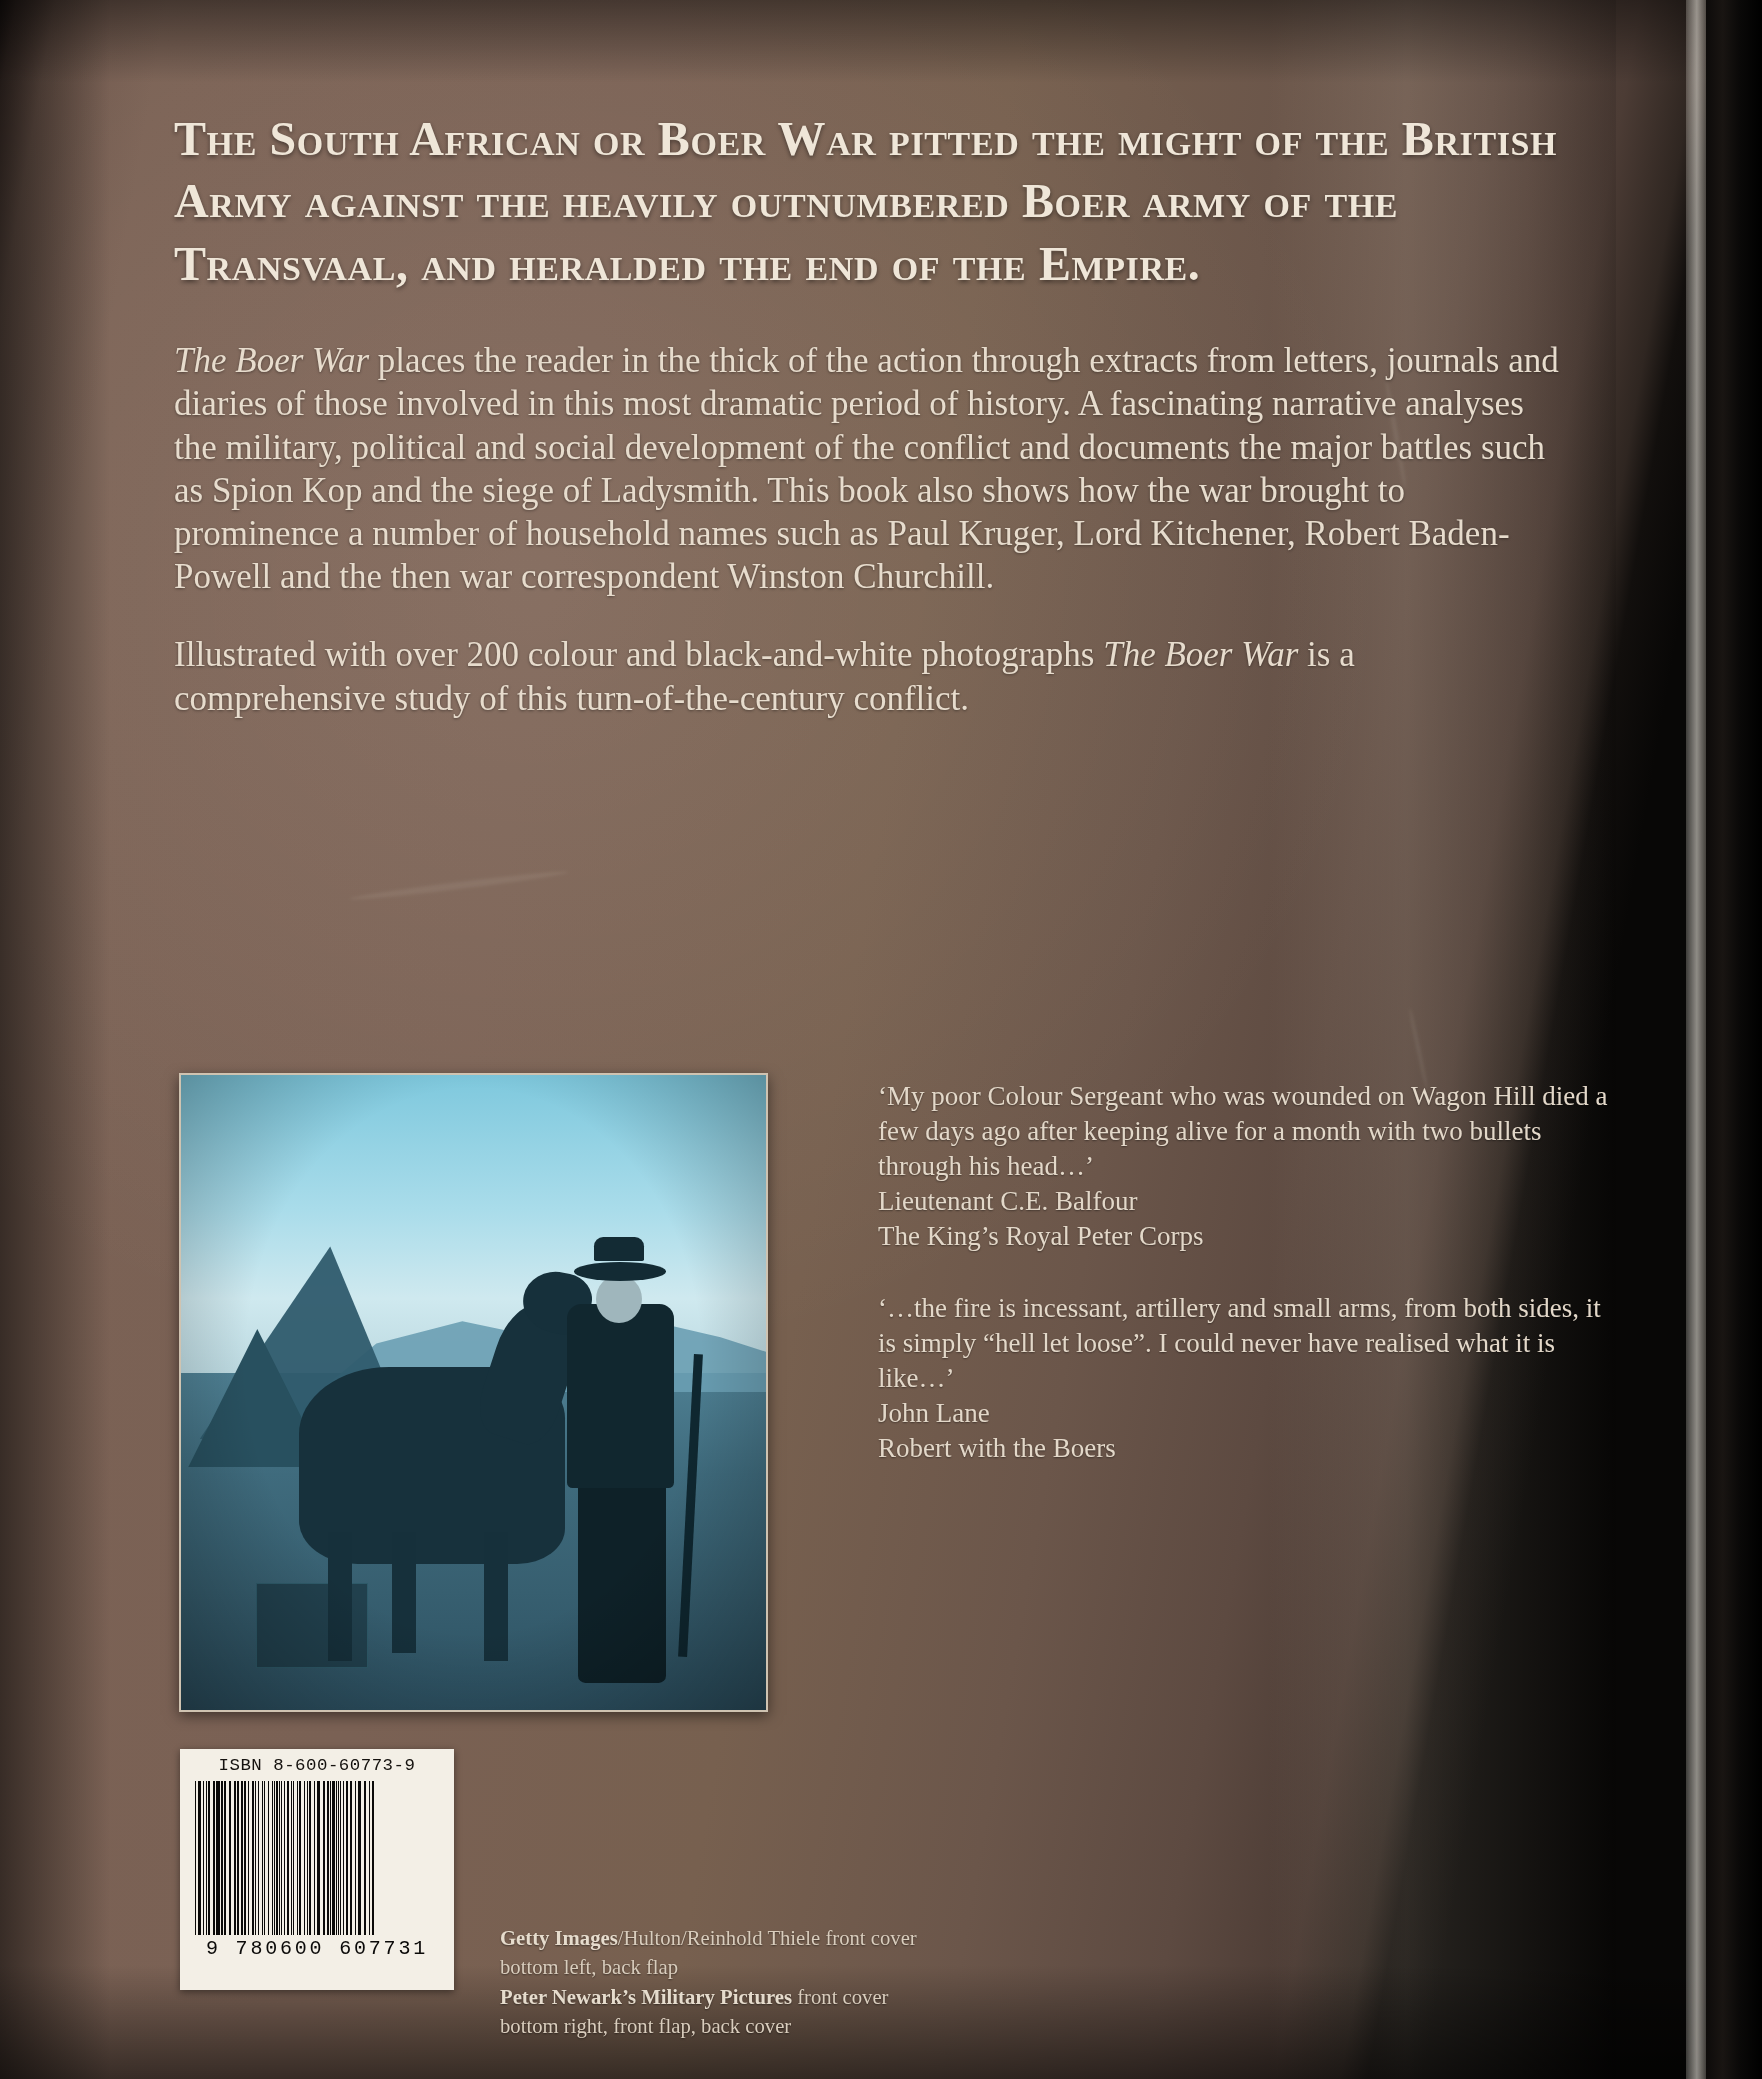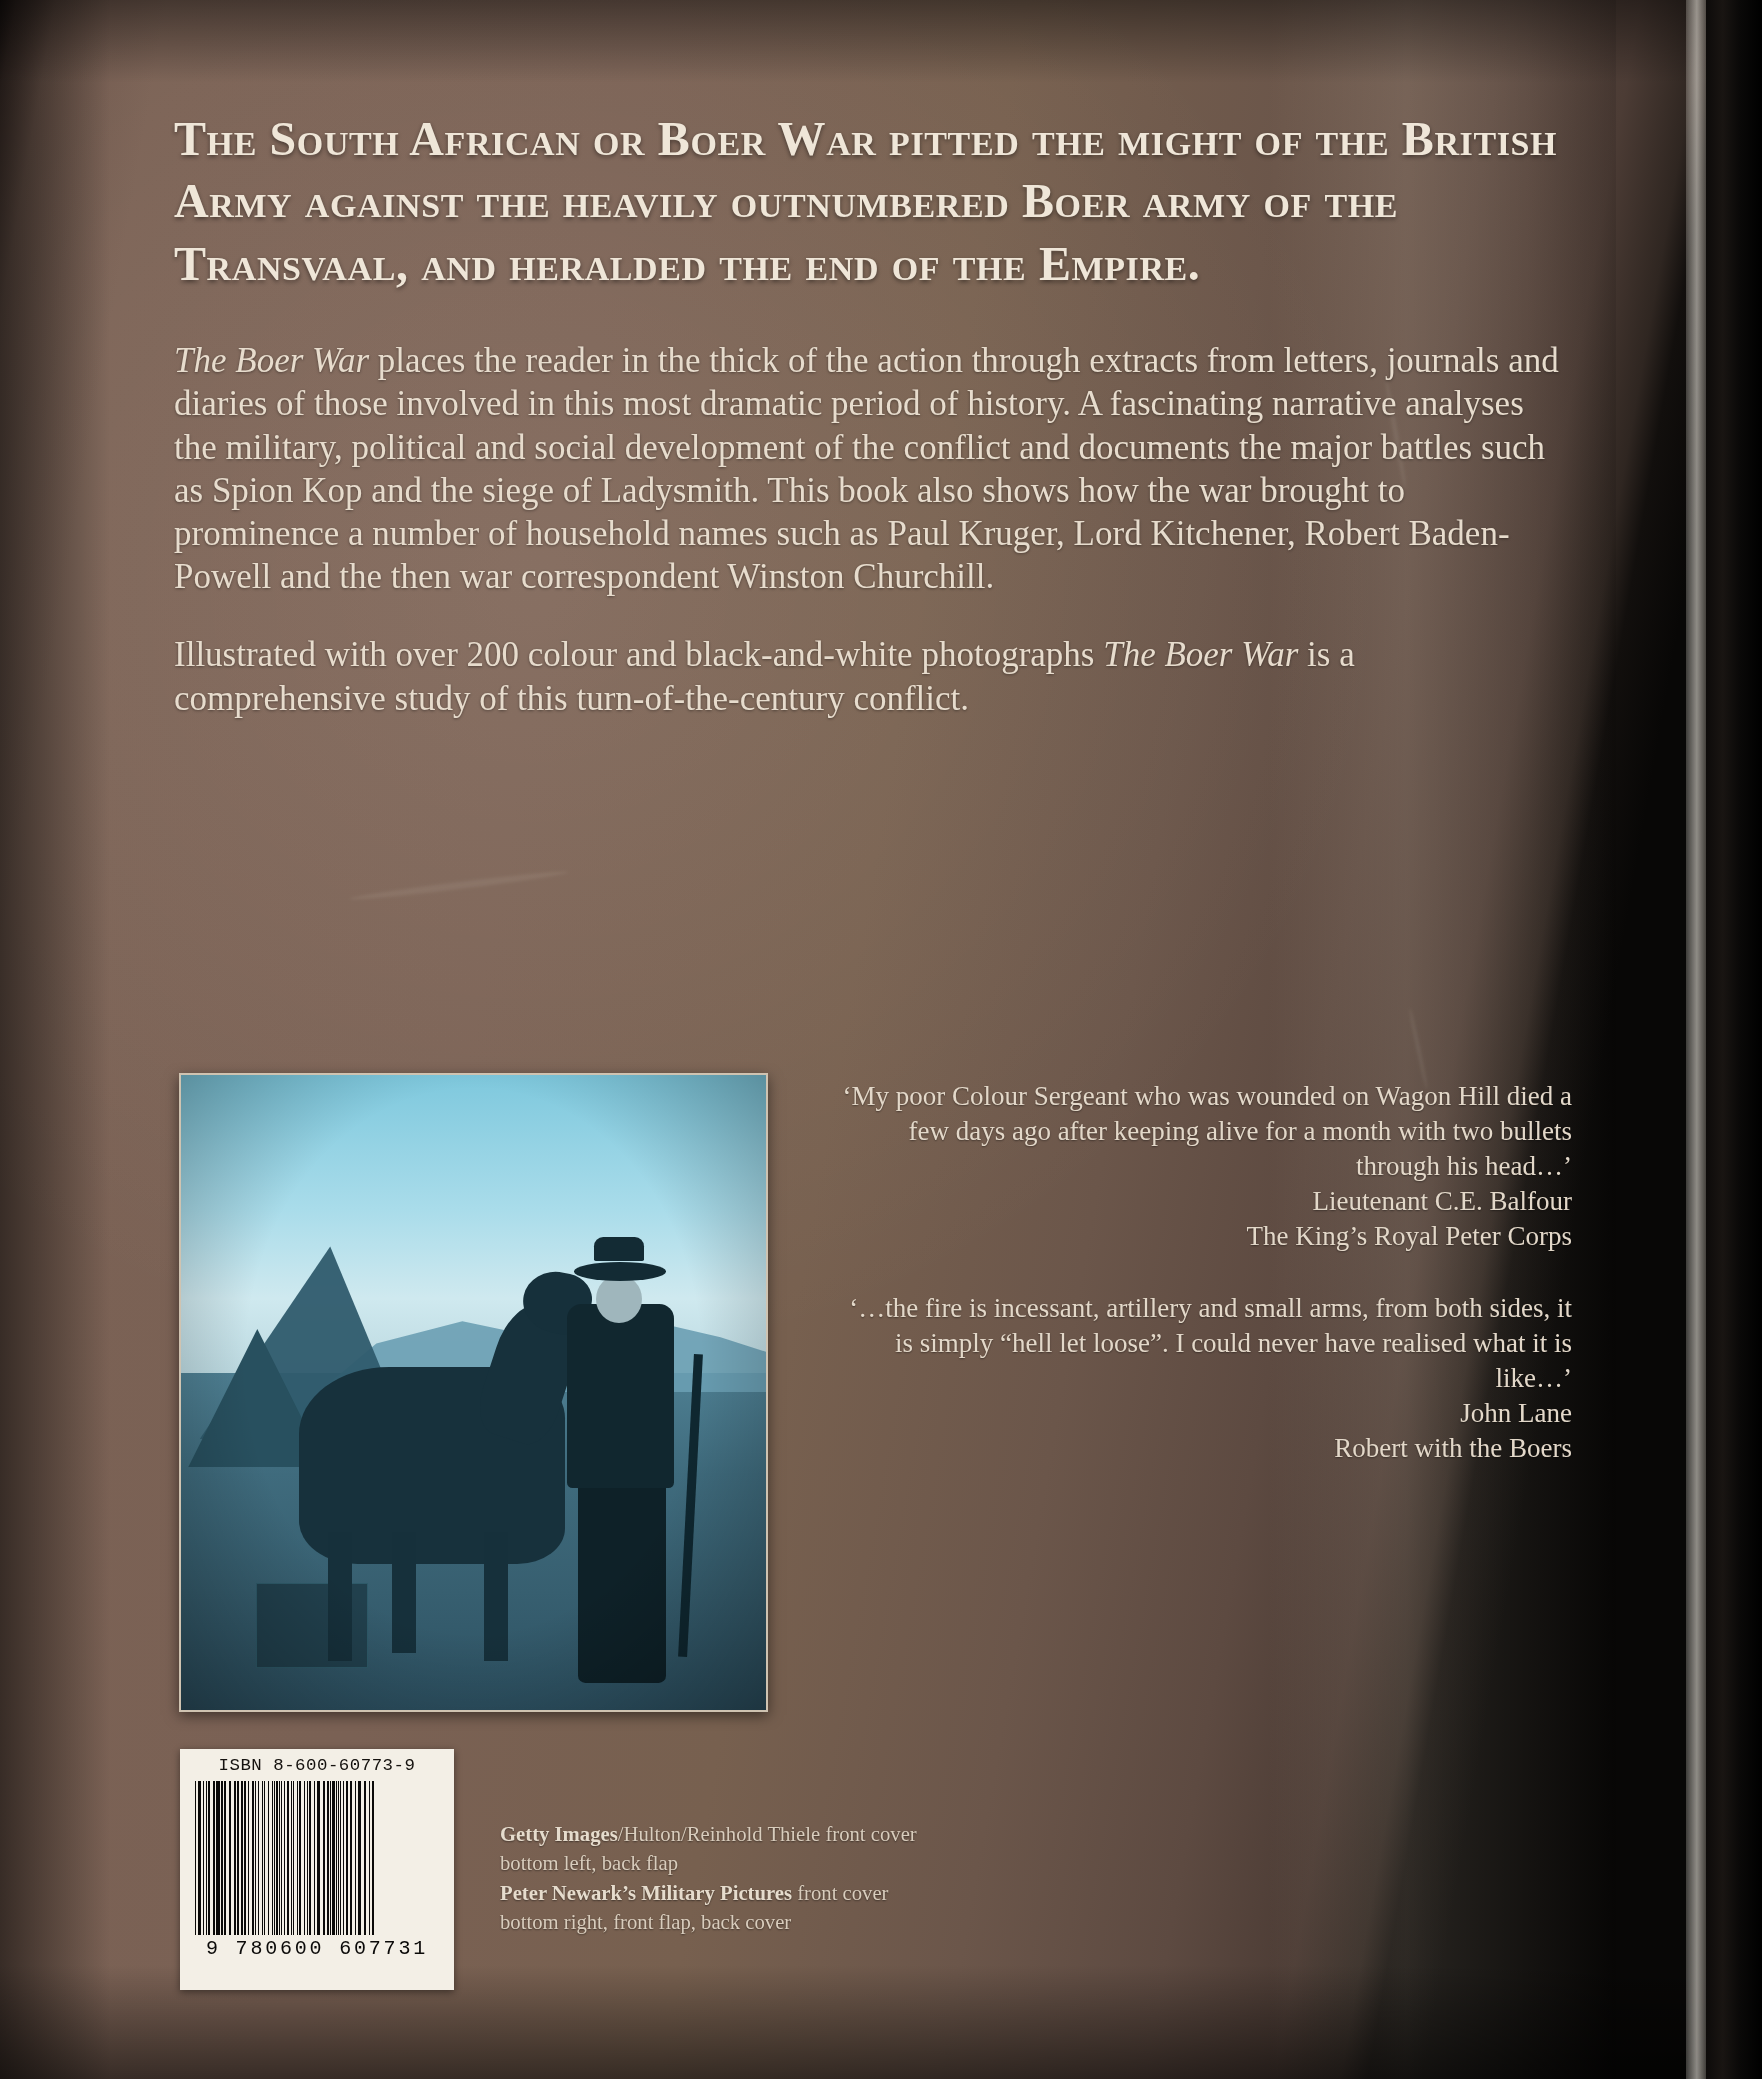--- a/index.html
+++ b/index.html
@@ -215,25 +215,24 @@
     position: absolute; left: 75px; top: 80%; width: 110px; height: 83px;
     background: #21404d;
     border: 1.8px solid #2e5a69;
   }
   .ph-vignette {
     position: absolute; inset: 0;
     background: radial-gradient(ellipse at 50% 45%, rgba(0,0,0,0) 55%, rgba(0,0,0,0.35) 100%);
   }
 
   .quotes {
-    margin-left: 69px;
+    margin-left: 110px;
     padding-top: 5.5px;
     color: #e3d8c9;
     width: 735px;
-    text-align: right;
   }
   .quote-block {
     margin-bottom: 37px;
     font-size: 27px;
     line-height: 1.30;
     text-shadow: 0 0.9px 1.8px rgba(0,0,0,0.4);
   }
   .quote-block .attr { display: block; }
 
   
@@ -273,21 +272,21 @@
     font-size: 20px;
     color: #0b0a09;
     text-align: center;
     letter-spacing: 2.8px;
     margin-top: 2px;
   }
 
   .credits {
     position: absolute;
     left: 500px;
-    top: 1820px;
+    top: 1924px;
     width: 753px;
     color: #d9cdbd;
     font-size: 20.7px;
     line-height: 1.42;
     text-shadow: 0 0.9px 1.8px rgba(0,0,0,0.45);
   }
   .credits .src { font-weight: bold; color: #e6dccd; }
   .credits .line { white-space: nowrap; }
 </style>
 </head>

